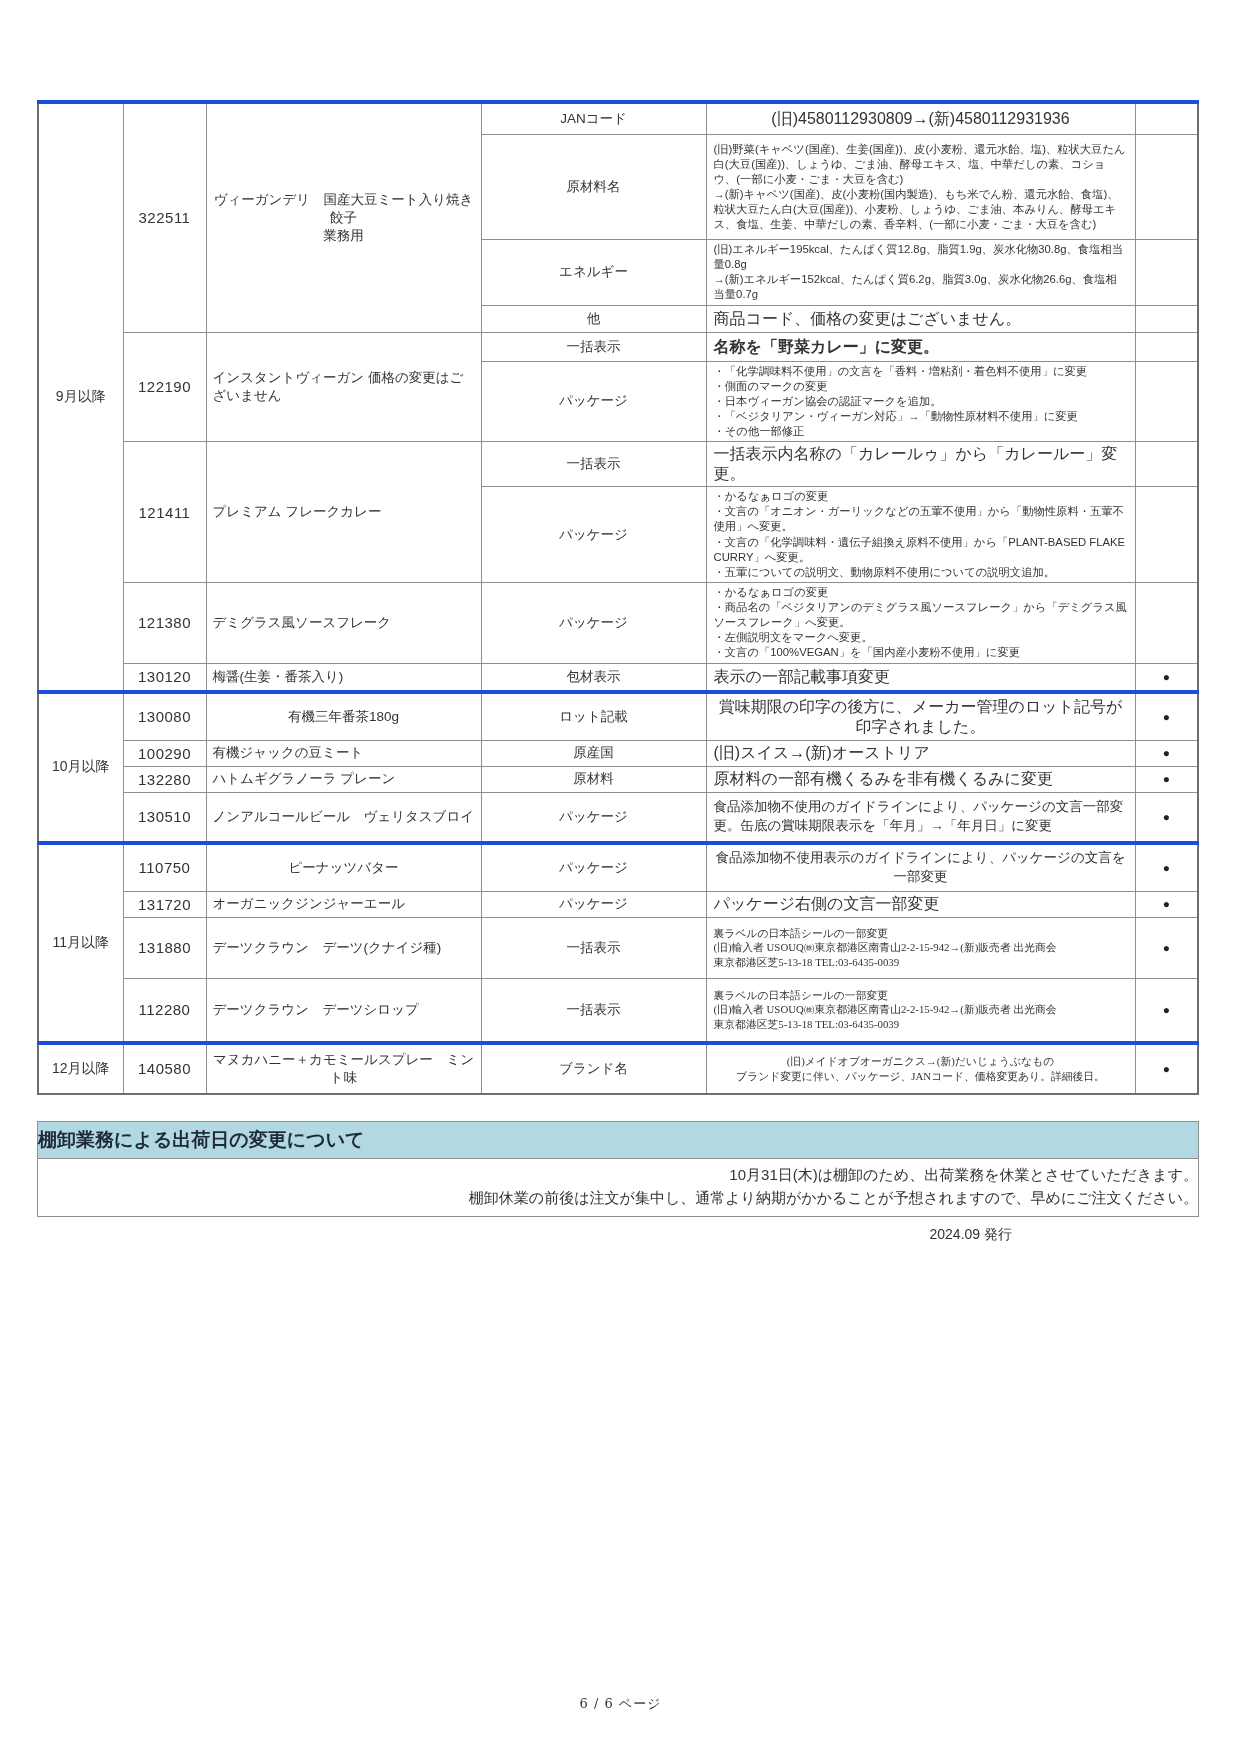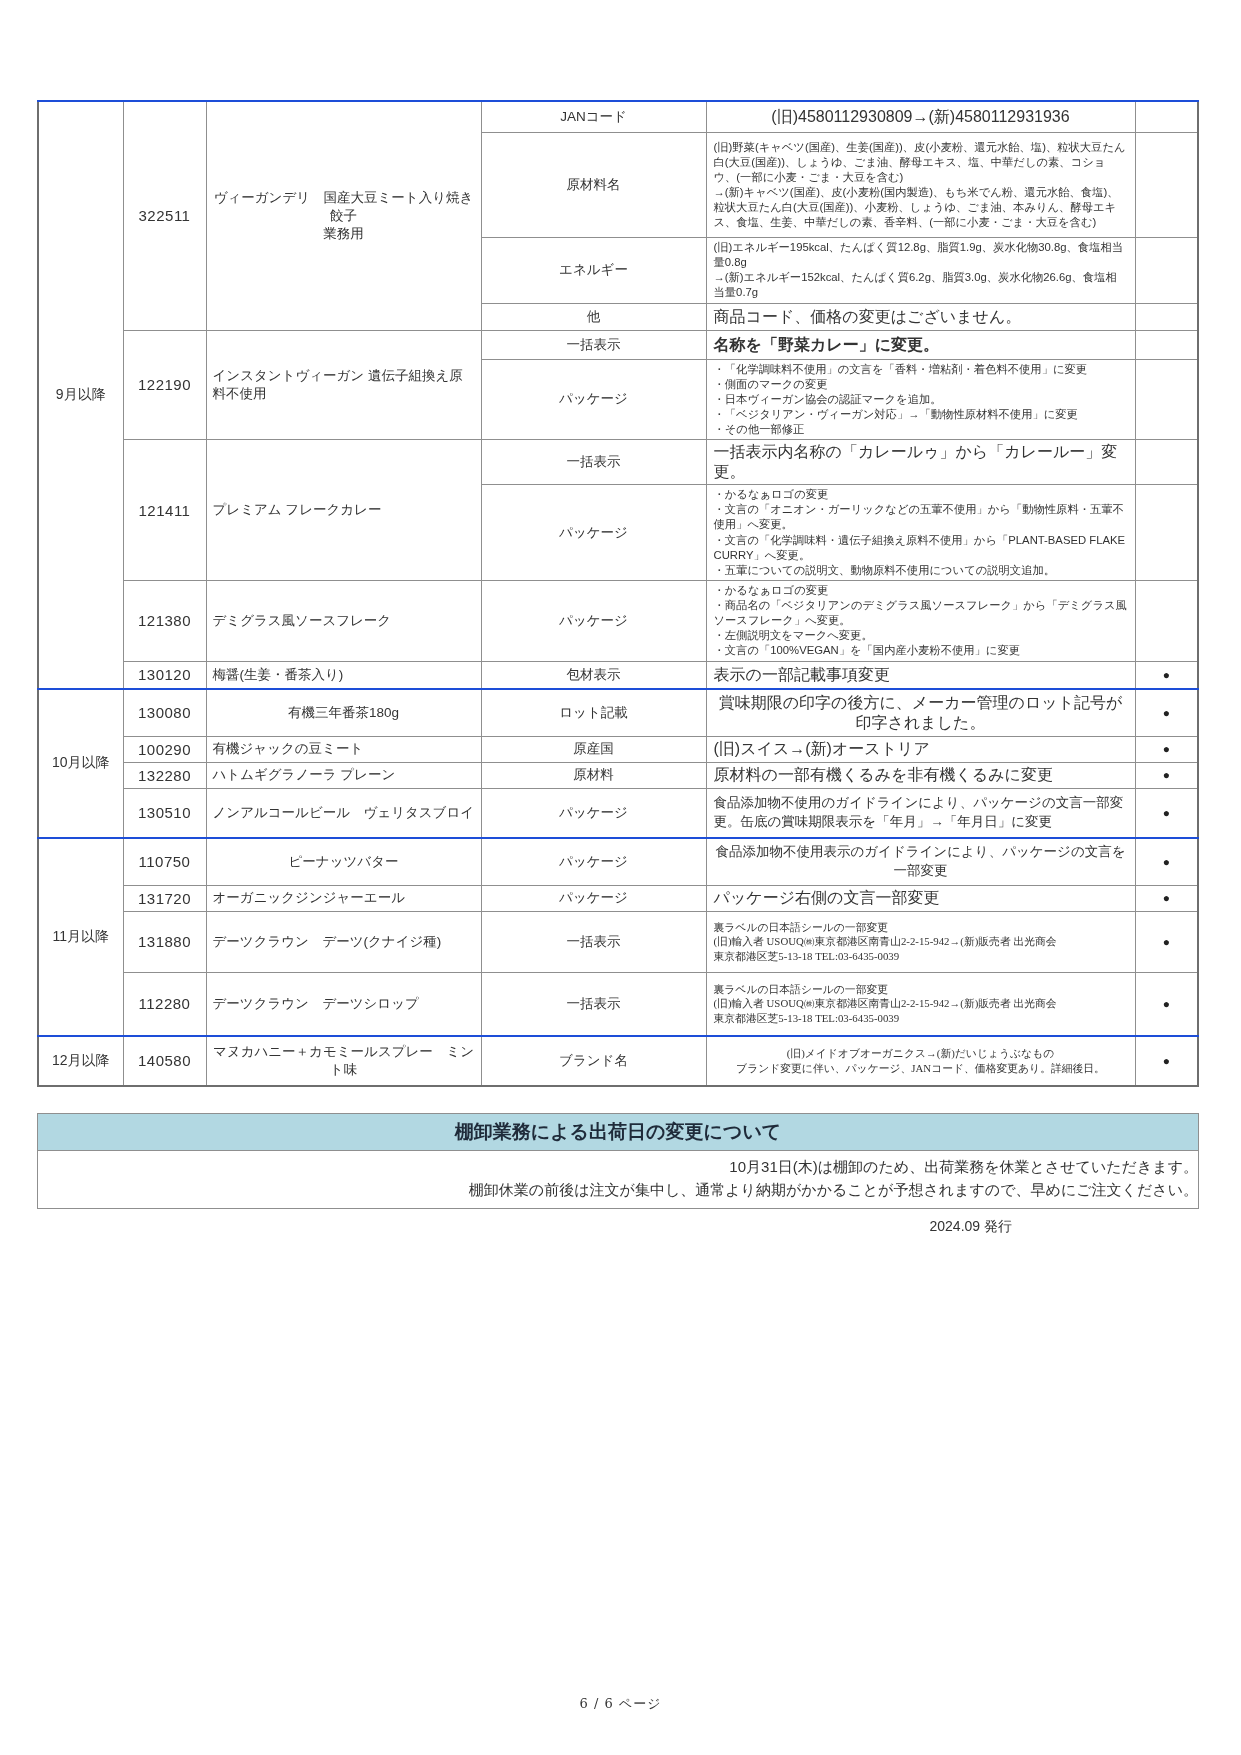--- a/index.html
+++ b/index.html
@@ -11,37 +11,37 @@
   .page{position:absolute;top:100px;left:37px;width:1160px;}
 
   table.change-table{
     border-collapse:collapse;table-layout:fixed;width:1160px;
     border:2px solid #6e6e6e;
   }
   .change-table td{
     border:1px solid #8f8f8f;vertical-align:middle;overflow:hidden;
     word-break:break-all;
   }
-  tr.section-start td{border-top:2px solid #1d4ed8;text-align:center;}
+  tr.section-start td{border-top:4px solid #1d4ed8;text-align:center;}
 
   .cell-month{text-align:center;font-size:14px;}
   .cell-code{text-align:center;font-size:15px;letter-spacing:.5px;}
   .cell-name{text-align:left;padding:2px 6px;font-size:13.5px;white-space:pre-line;line-height:1.3;margin-top:44px;}
   .cell-type{text-align:center;font-size:13.5px;}
   .cell-detail{text-align:left;padding:2px 7px;white-space:pre-line;}
   .cell-dot{text-align:center;font-size:12px;color:#222;}
 
   .sz-lg{font-size:16px;line-height:1.25;}
   .sz-md{font-size:13.5px;line-height:1.35;margin-left:8px;}
   .sz-sm{font-size:11.3px;line-height:1.34;}
   .sz-xs{font-size:10.8px;line-height:1.32;font-family:Liberation Serif, serif;}
 
   .notice{width:1160px;margin-top:26px;border:1px solid #8f8f8f;}
   .notice-title{
-    text-align:center;font-weight:bold;font-size:19px;padding:5px 0;color:#1f2b3a;
+    font-weight:bold;font-size:19px;padding:5px 0;color:#1f2b3a;
   }
   .notice-body{
     border-top:1px solid #8f8f8f;text-align:right;font-size:15px;
     line-height:1.55;padding:4px 0 7px;
   }
   .issued{
     width:1160px;box-sizing:border-box;text-align:right;padding-right:185px;
     margin-top:9px;font-size:14px;
   }
   .footer{
@@ -85,21 +85,21 @@
 →(新)エネルギー152kcal、たんぱく質6.2g、脂質3.0g、炭水化物26.6g、食塩相当量0.7g</td>
           <td class="cell-dot"></td>
         </tr>
         <tr>
           <td class="cell-type">他</td>
           <td class="cell-detail sz-lg" style="height: 22px;">商品コード、価格の変更はございません。</td>
           <td class="cell-dot"></td>
         </tr>
         <tr>
           <td class="cell-code" rowspan="2">122190</td>
-          <td class="cell-name" rowspan="2">インスタントヴィーガン 遺伝子組換え原料不使用</td>
+          <td class="cell-name" rowspan="2">インスタントヴィーガン 価格の変更はございません</td>
           <td class="cell-type">一括表示</td>
           <td class="cell-detail sz-lg" style="height: 24px; font-weight: bold;">名称を「野菜カレー」に変更。</td>
           <td class="cell-dot"></td>
         </tr>
         <tr>
           <td class="cell-type">パッケージ</td>
           <td class="cell-detail sz-sm" style="height: 66px;">・「化学調味料不使用」の文言を「香料・増粘剤・着色料不使用」に変更
 ・側面のマークの変更
 ・日本ヴィーガン協会の認証マークを追加。
 ・「ベジタリアン・ヴィーガン対応」→「動物性原材料不使用」に変更

